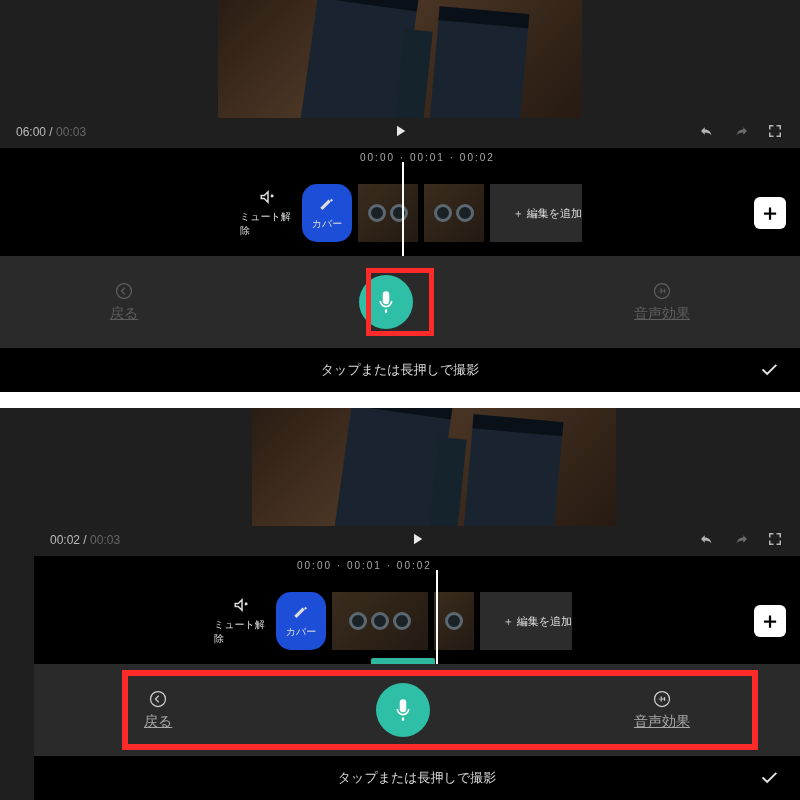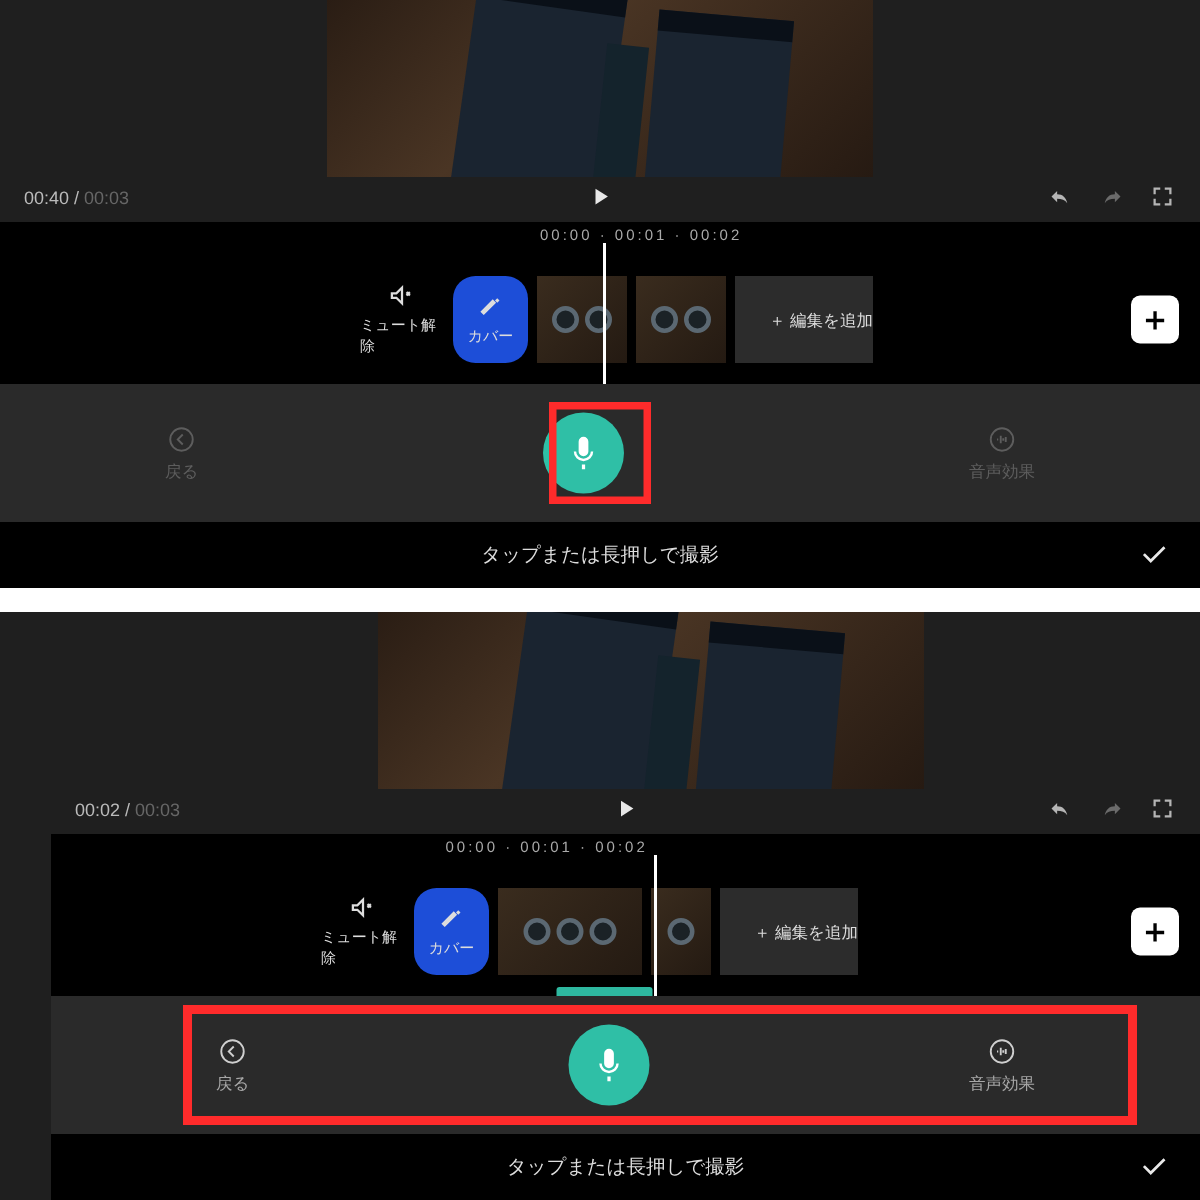--- a/index.html
+++ b/index.html
@@ -106,21 +106,21 @@
   
   .action-bar {
     height: 92px;
     background: #2a2a2a;
     display: flex; align-items: center; justify-content: space-between;
     padding: 0 110px;
     position: relative;
   }
   .action-item {
     display: flex; flex-direction: column; align-items: center; gap: 4px;
-    color: #a7a7a7; font-size: 11px;
+    color: #a7a7a7; font-size: 14px; text-decoration: underline;
   }
   .action-item.dim { color: #5d5d5d; }
   .mic-btn {
     width: 54px; height: 54px; border-radius: 50%;
     background: #2fbfa6;
     display: flex; align-items: center; justify-content: center;
   }
   .mic-btn svg { width: 26px; height: 26px; }
   .hl-red-sm {
     position: absolute; border: 5px solid #ff2b2b;
@@ -149,21 +149,21 @@
 
 <div class="panel top">
 
   <div class="preview-area">
     <div class="video-box">
       <div class="bar1"></div>
         <div class="bar2"></div>
         <div class="bar3"></div>
     </div>
     <div class="time-row">
-      <span>00:40</span>
+      <span>06:00</span>
       <span>&nbsp;/&nbsp;</span>
       <span class="dur">00:03</span>
       <div class="play">
         <svg class="icn" viewBox="0 0 24 24">
             <path d="M8 5v14l11-7z" fill="#e8e8e8"></path>
           </svg>
       </div>
       <div class="rightbtns">
         <span>
           <svg class="icn" viewBox="0 0 24 24">

